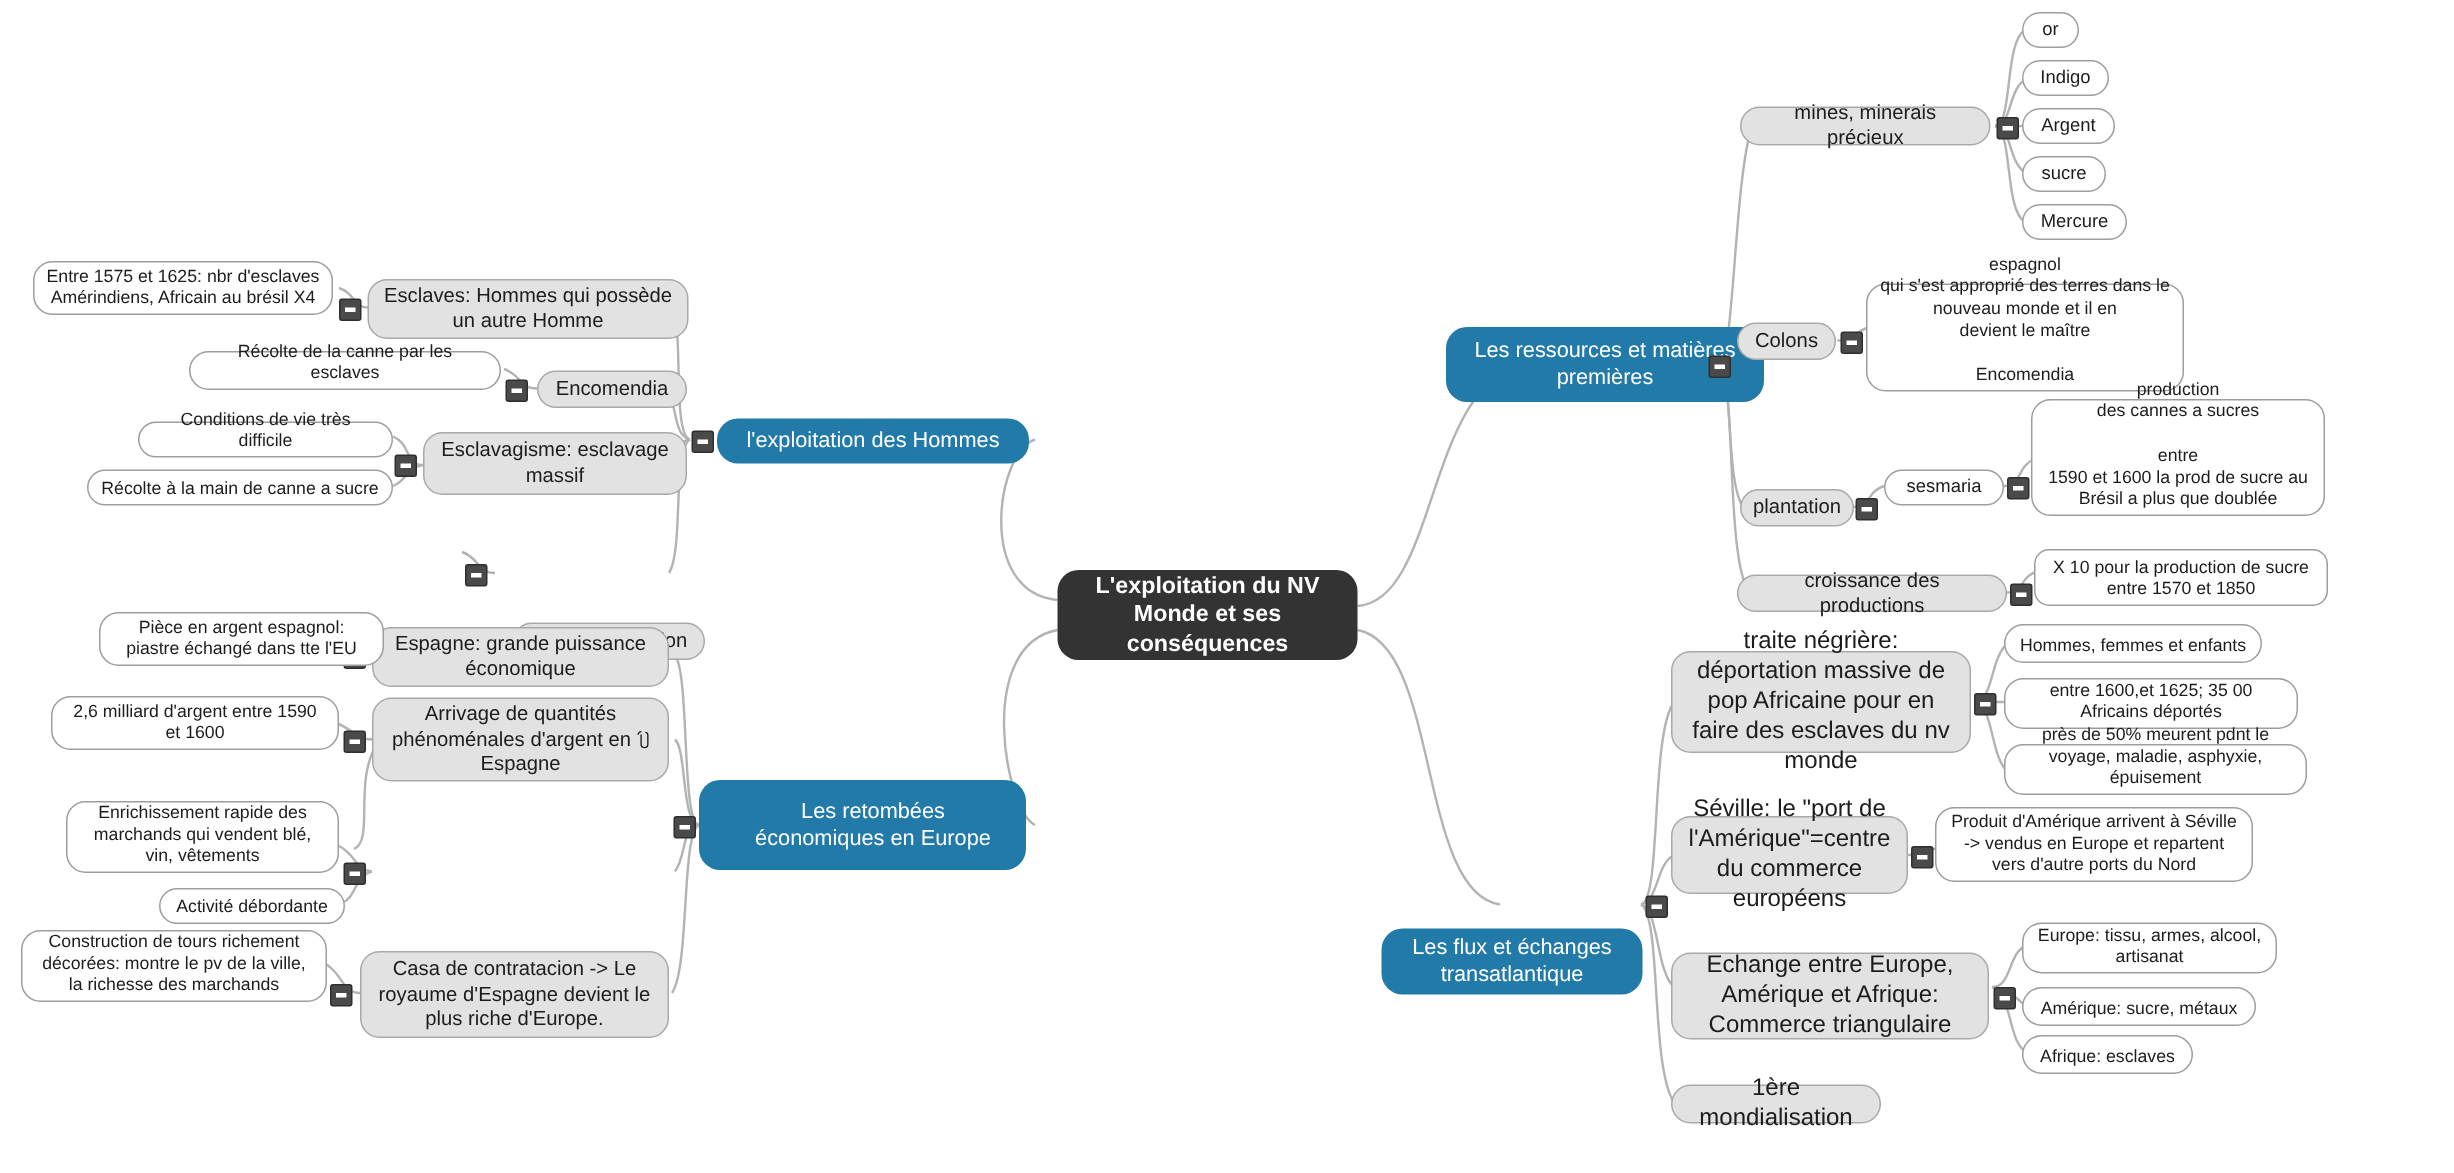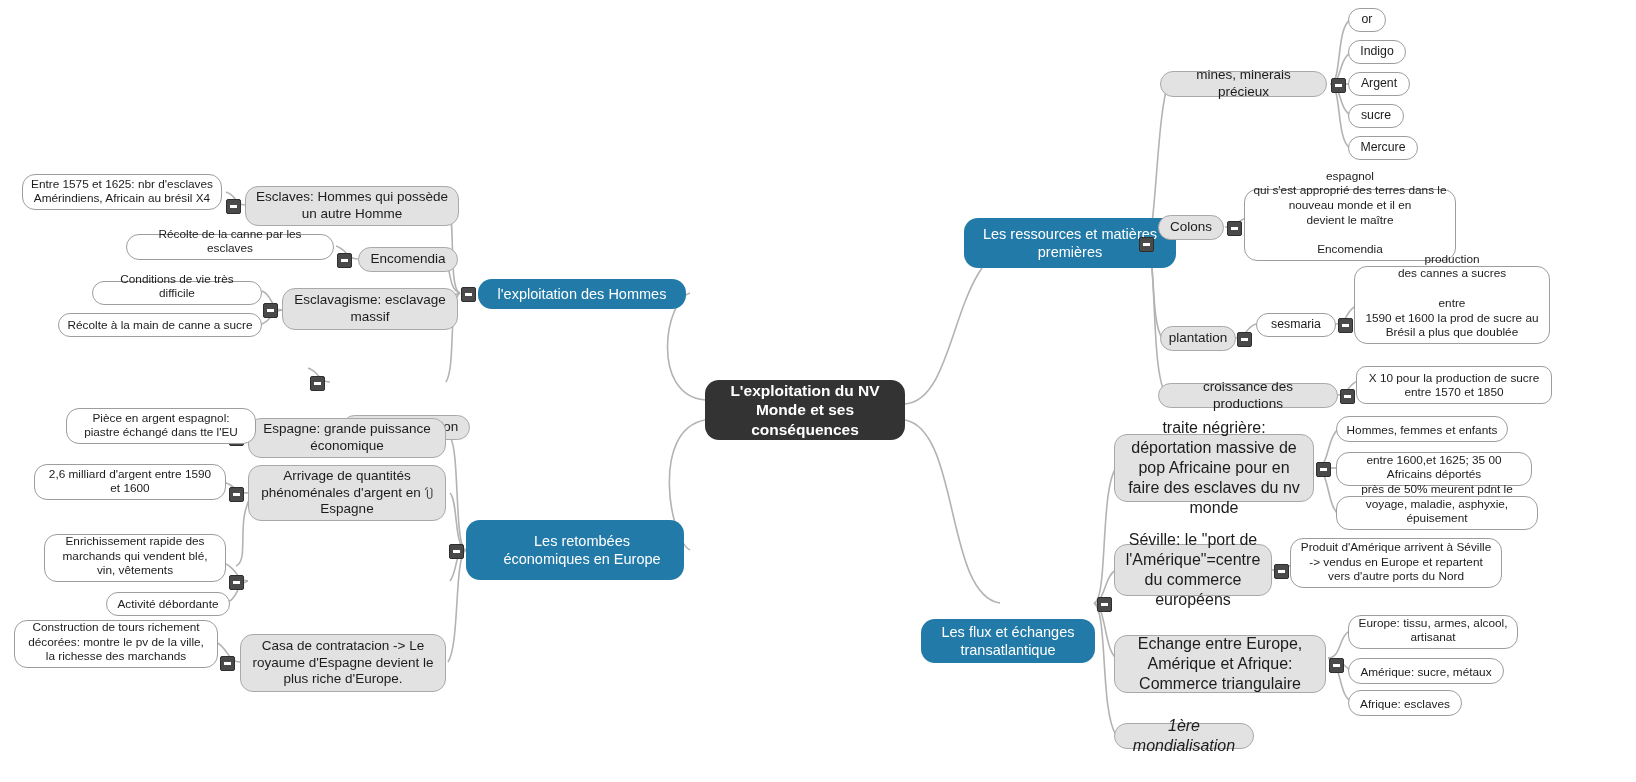--- a/index.html
+++ b/index.html
@@ -243,21 +243,21 @@
   <div class="node n-leaf tiny" style="left:1348px;top:615px;width:170px;height:34px;">
     <span>Europe: tissu, armes, alcool, artisanat</span>
   </div>
   <div class="node n-leaf tiny" style="left:1348px;top:658px;width:156px;height:26px;">
     <span>Amérique: sucre, métaux</span>
   </div>
   <div class="node n-leaf tiny" style="left:1348px;top:690px;width:114px;height:26px;">
     <span>Afrique: esclaves</span>
   </div>
 
-  <div class="node n-sub small" style="left:1114px;top:723px;width:140px;height:26px;font-style:italic;">
+  <div class="node n-sub small" style="left:1114px;top:723px;width:140px;height:26px;">
     <span>1ère mondialisation</span>
   </div>
 
   <div class="node n-main" style="left:478px;top:279px;width:208px;height:30px;">
     <span>l'exploitation des Hommes</span>
   </div>
   <div class="toggle" style="left:461px;top:287px;">
       <i></i>
     </div>
 

